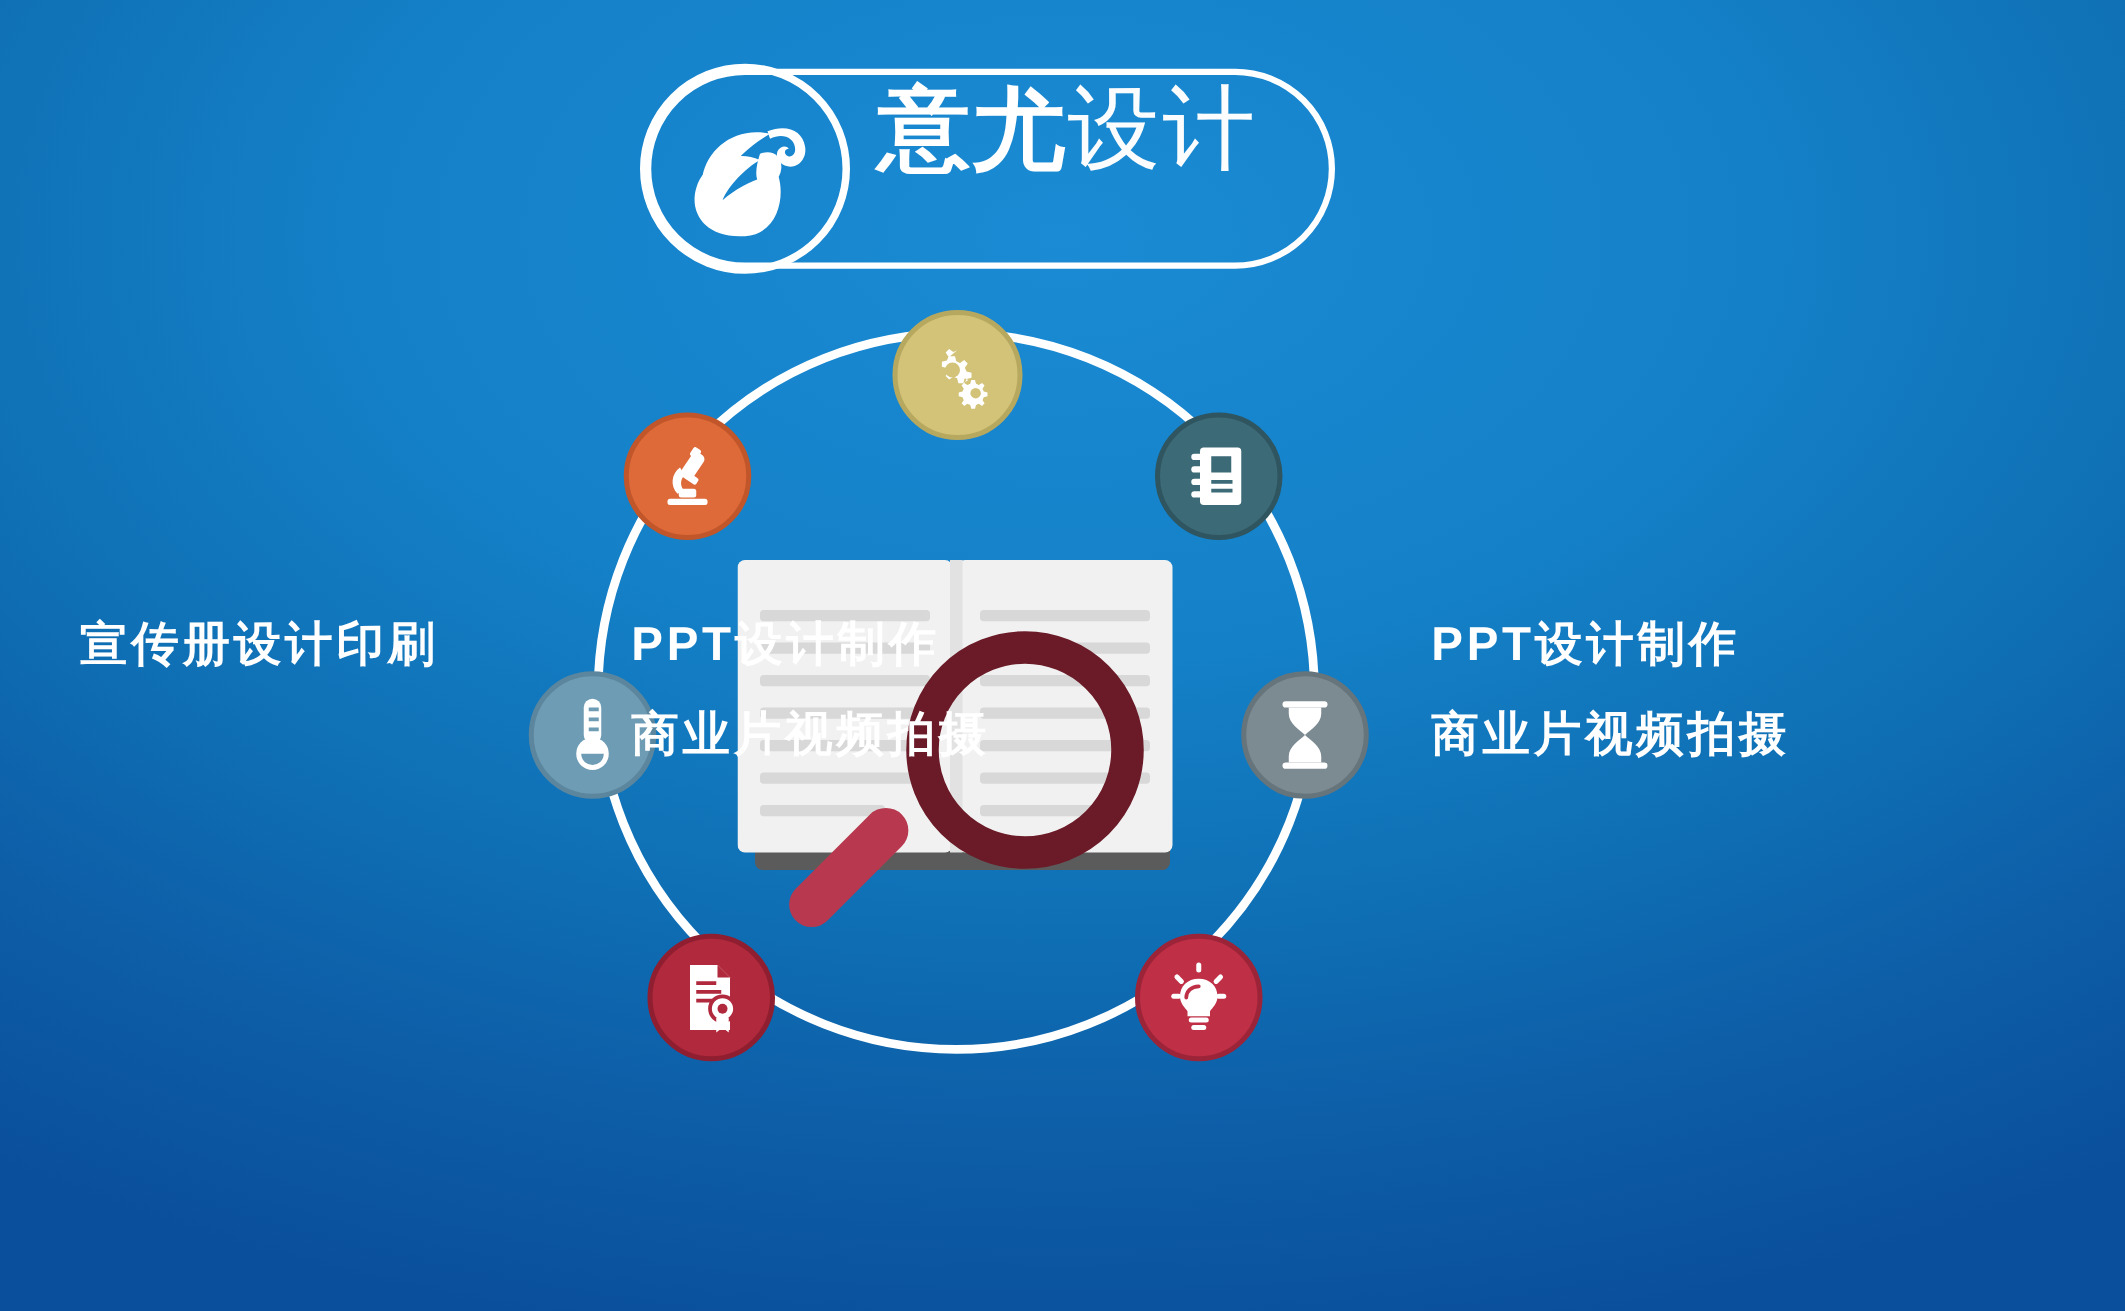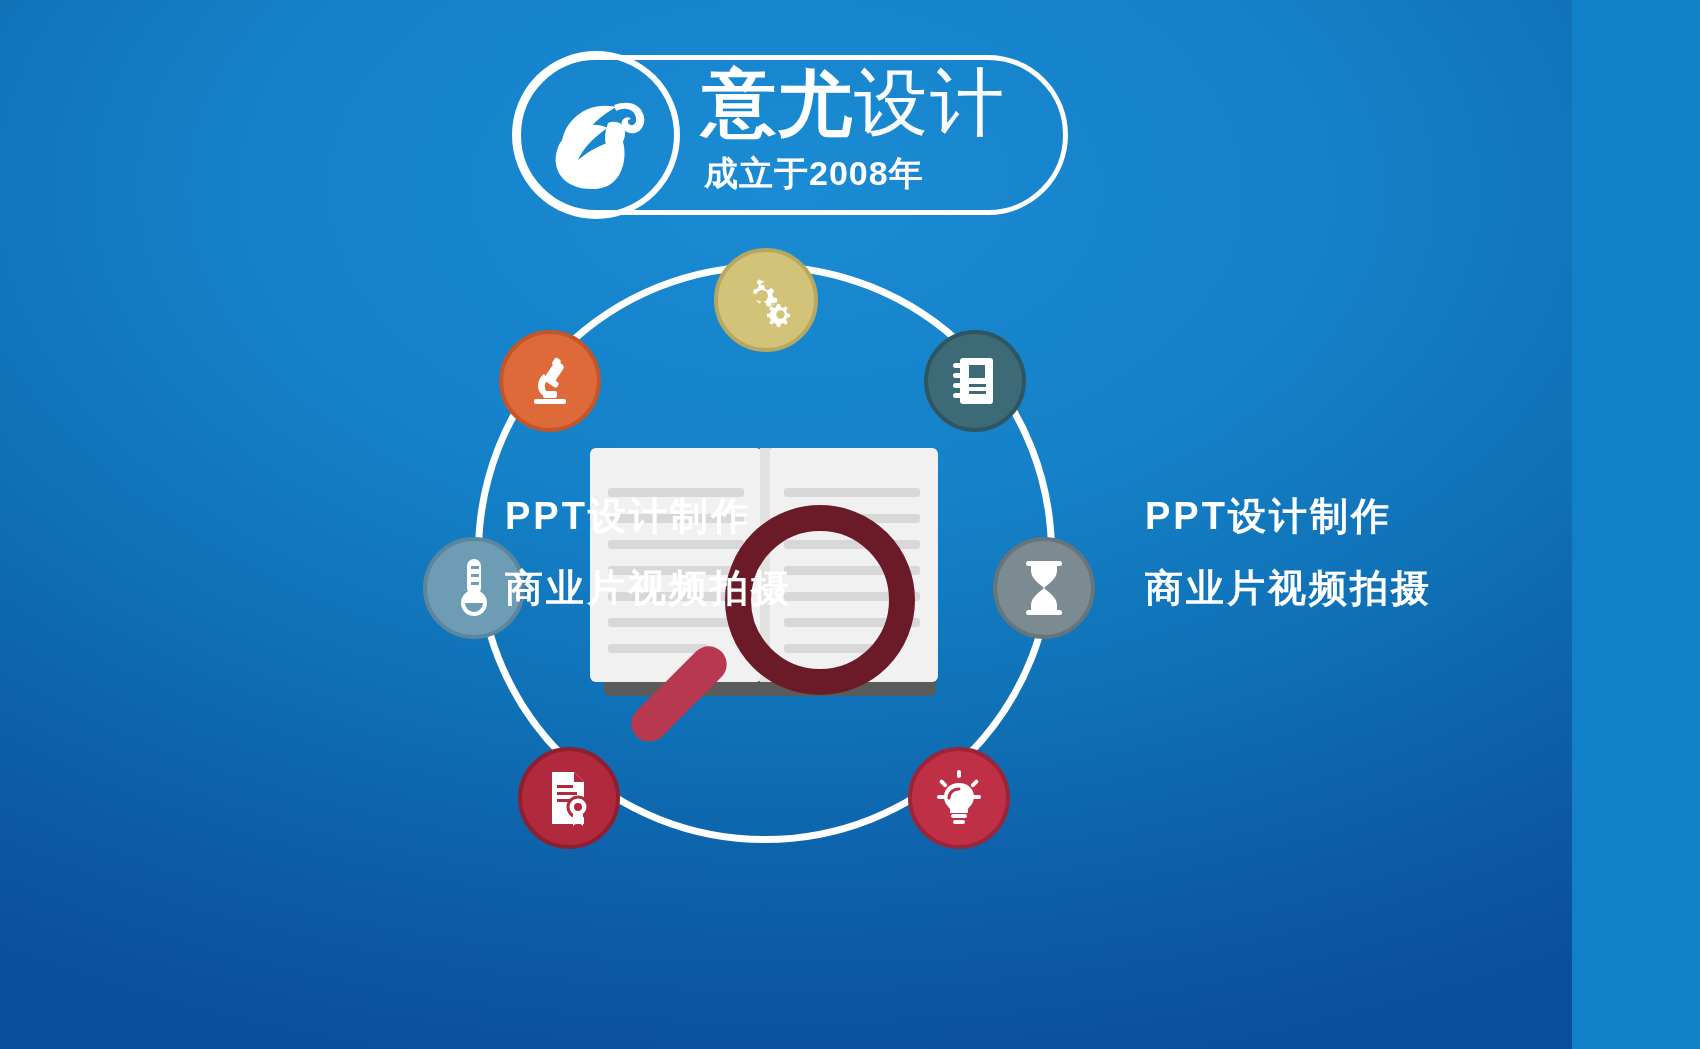--- a/index.html
+++ b/index.html
@@ -3,21 +3,21 @@
 <meta charset="utf-8">
 <title>意尤设计</title>
 <style>
   html,body{margin:0;padding:0;}
   body{
     width:1700px;height:1049px;overflow:hidden;
     font-family:"Liberation Sans","DejaVu Sans",sans-serif;
     background:#1180c8;
   }
   #stage{
-    position:relative;width:1572px;height:1049px;overflow:hidden;
+    position:relative;width:1700px;height:1049px;overflow:hidden;
     background:
       radial-gradient(ellipse 1500px 900px at 50% 18%, #1a8bd4 0%, #1480c7 38%, #0f6fb4 62%, #0d5ca6 82%, #0a4f9c 100%);
   }
   
   .logo-wrap{
     position:absolute;left:516px;top:55px;width:552px;height:160px;
   }
   .logo-pill{
     position:absolute;inset:0;
     border:5px solid #ffffff;border-radius:80px;box-sizing:border-box;
@@ -87,21 +87,20 @@
     <svg class="logo-mark" viewBox="0 0 124 128">
       <path d="M58 100 C26 100 14 78 22 58 C30 38 56 30 74 40 C62 46 48 58 42 70 C56 60 74 52 88 54 C92 72 84 100 58 100 Z" fill="#ffffff" transform="translate(-2,14) rotate(-4 58 70)"></path>
       <path d="M30 62 C34 42 56 26 80 30 C72 40 62 48 54 58 C46 68 38 80 34 92 C28 84 28 72 30 62 Z" fill="#ffffff" opacity="0"></path>
       <path d="M24 66 C28 44 50 26 78 32 C64 40 50 52 42 66 C34 80 30 94 30 104 C24 94 22 78 24 66 Z" fill="#ffffff"></path>
       <path d="M76 30 C92 24 104 30 106 42 C108 52 100 60 92 58 C86 57 82 51 84 46 C86 42 91 41 93 44 C90 44 89 47 91 49 C94 52 99 49 98 43 C97 35 88 31 78 36 Z" fill="#ffffff"></path>
       <path d="M70 48 C80 44 88 50 87 60 C86 70 76 76 70 72 C66 69 66 60 70 48 Z" fill="#ffffff"></path>
     </svg>
 
     <div class="logo-text">
       <div class="logo-cn"><span class="bold">意尤</span><span class="thin">设计</span></div>
-      <div class="logo-sub">成立于2008年</div>
     </div>
   </div>
 
   <div class="ring"></div>
 
   <div class="node n-gear">
     <svg width="58" height="58" viewBox="0 0 58 58">
       <g fill="#ffffff">
         <path d="M23 14 l4 0 1 4 3 1.3 3.4-2.3 2.8 2.8-2.3 3.4 1.3 3 4 1 0 4-4 1-1.3 3-3.4 2.8 2.8-2.8 3.4-2.3-3-1.3-1 4-4 0-1-4-3-1.3-3.4 2.3-2.8-2.8 2.3-3.4-1.3-3-4-1 0-4 4-1 1.3-3 -2.3-3.4 2.8-2.8 3.4 2.3 3-1.3z"></path>
         <circle cx="25" cy="25" r="6" fill="#d2c378"></circle>
@@ -222,20 +221,21 @@
       <rect x="194" y="196" width="100" height="9" rx="3"></rect>
     </g>
   </svg>
 
   <svg class="magnifier" viewBox="0 0 330 310">
     <rect x="-6" y="186" width="120" height="36" rx="18" fill="#b8394f" transform="rotate(-45 54 204)"></rect>
     <circle cx="195" cy="110" r="82" fill="none" stroke="#6b1b28" stroke-width="26"></circle>
   </svg>
 
   <div class="txt txt-left">
+    <span class="line">宣传册设计印刷</span>
   </div>
 
   <div class="txt txt-center">
     <span class="line">PPT设计制作</span>
     <span class="line">商业片视频拍摄</span>
   </div>
 
   <div class="txt txt-right">
     <span class="line">PPT设计制作</span>
     <span class="line">商业片视频拍摄</span>

